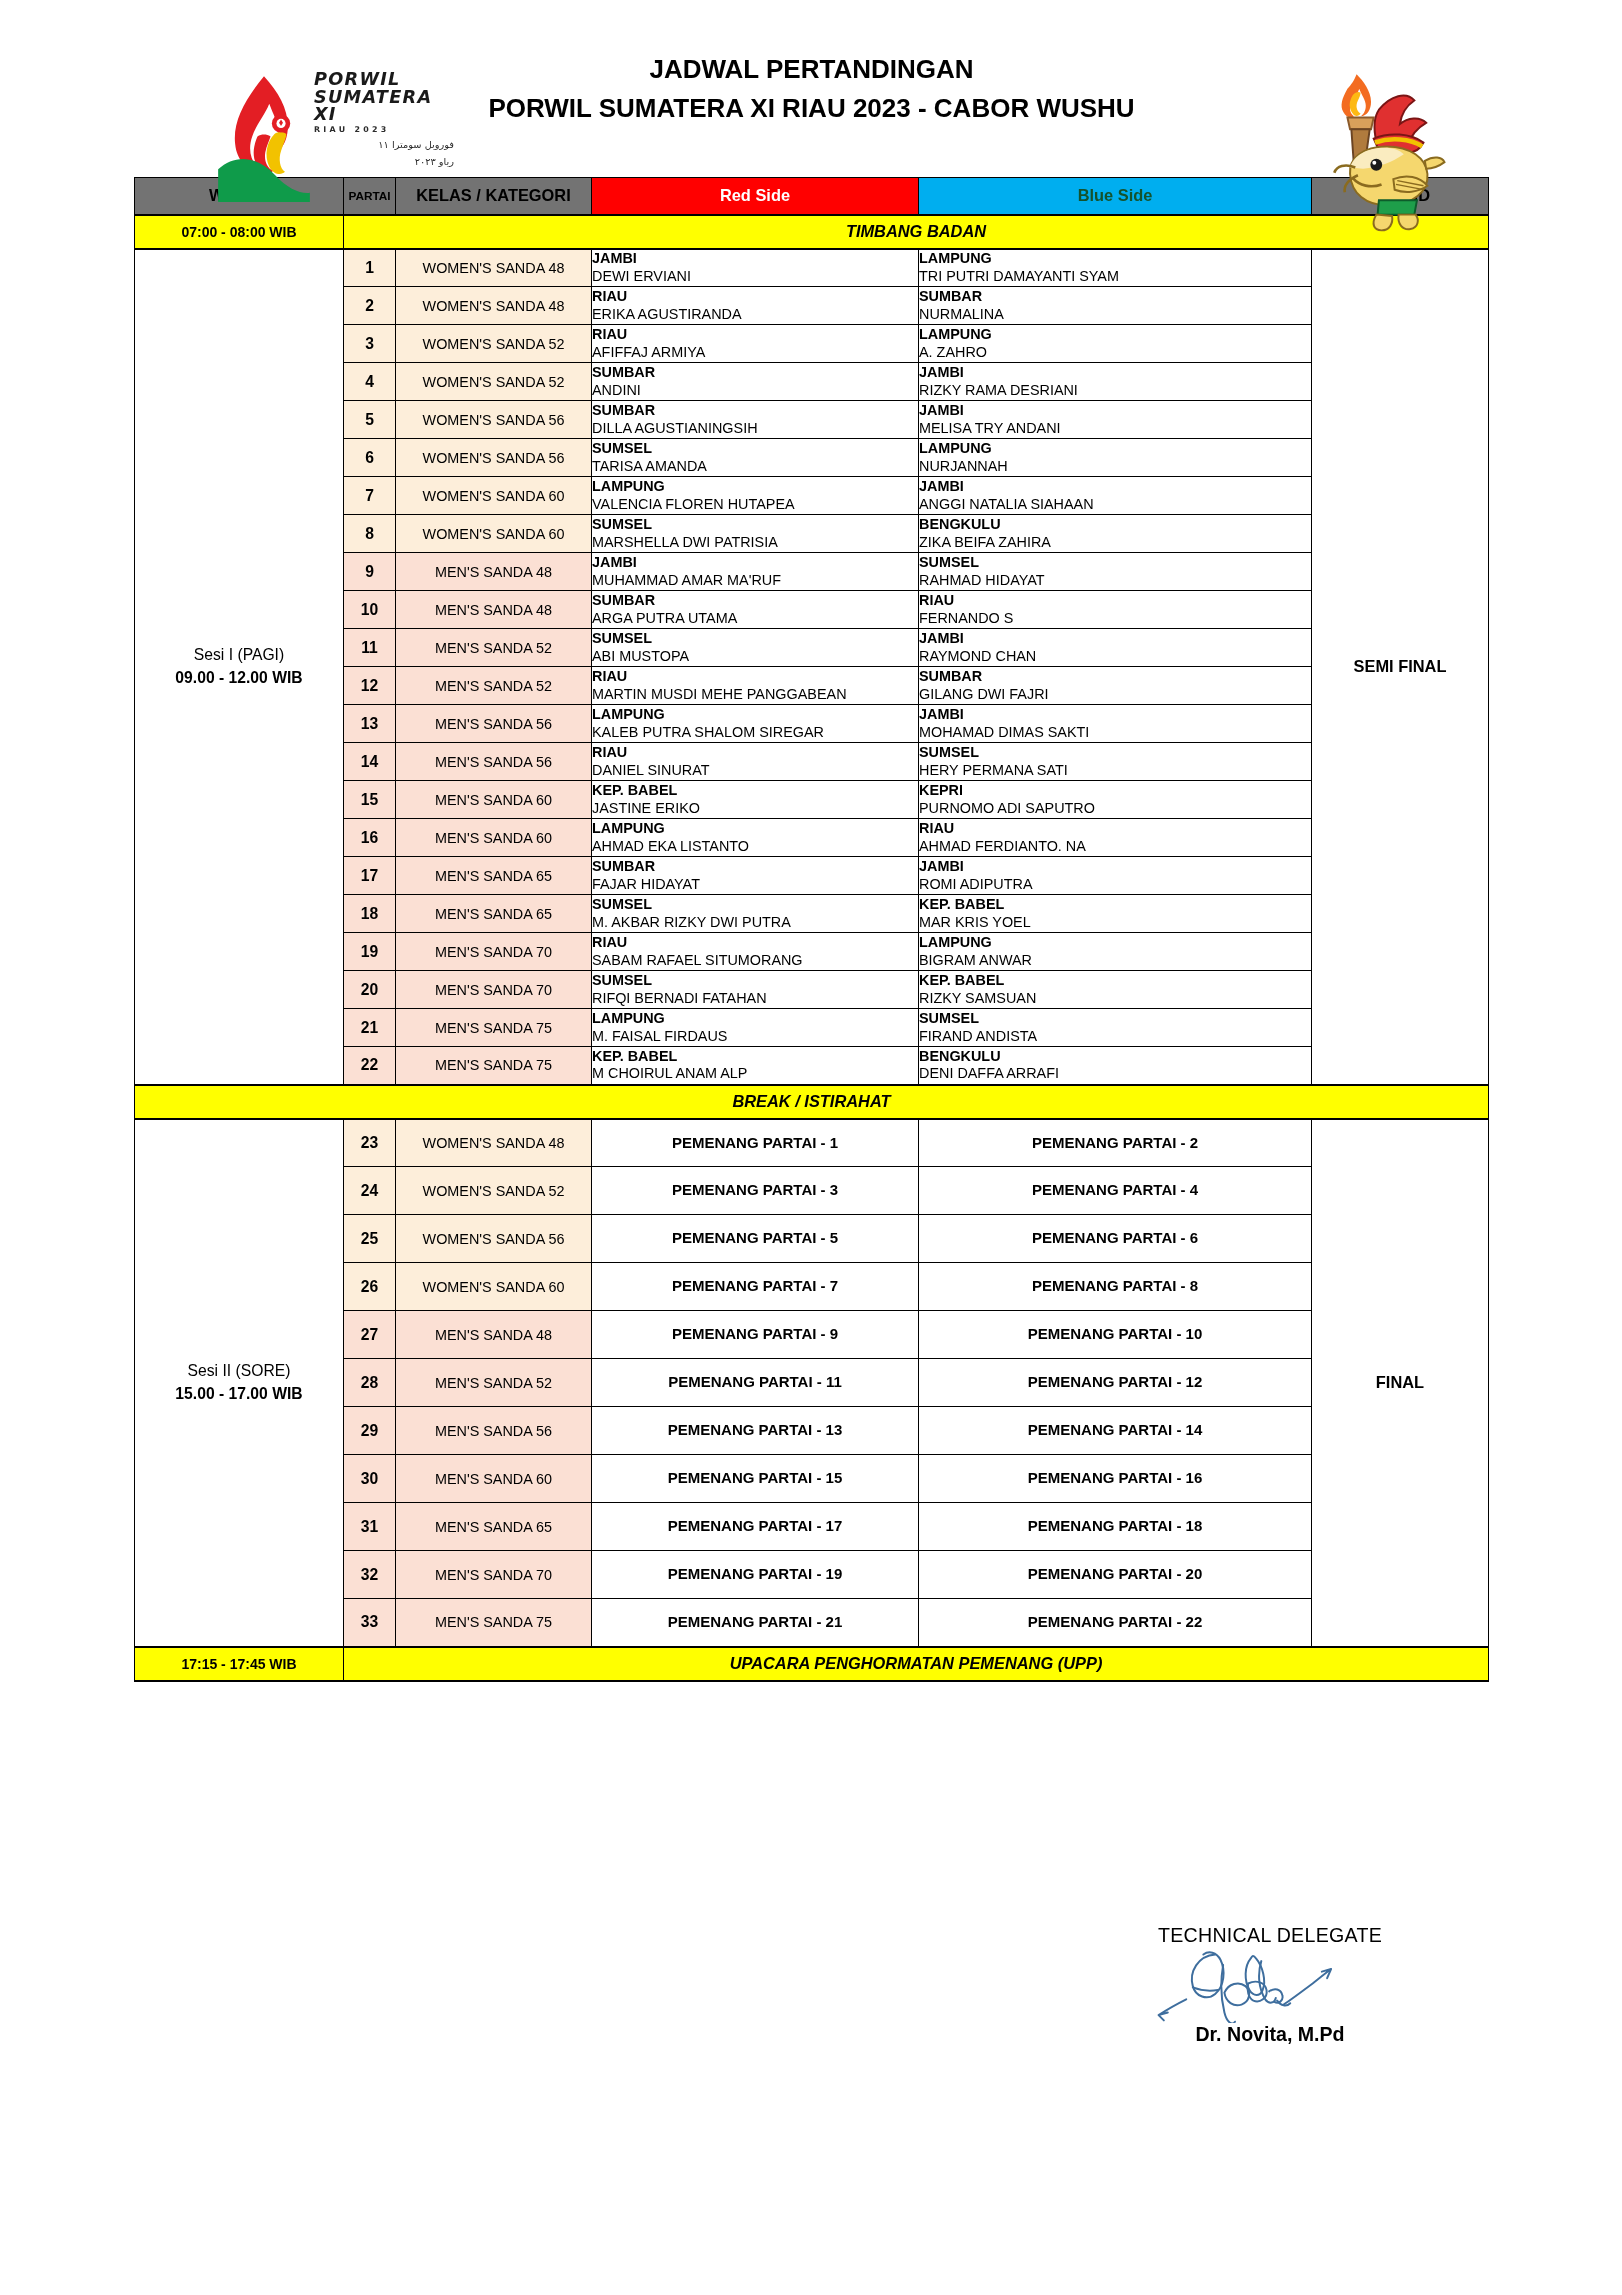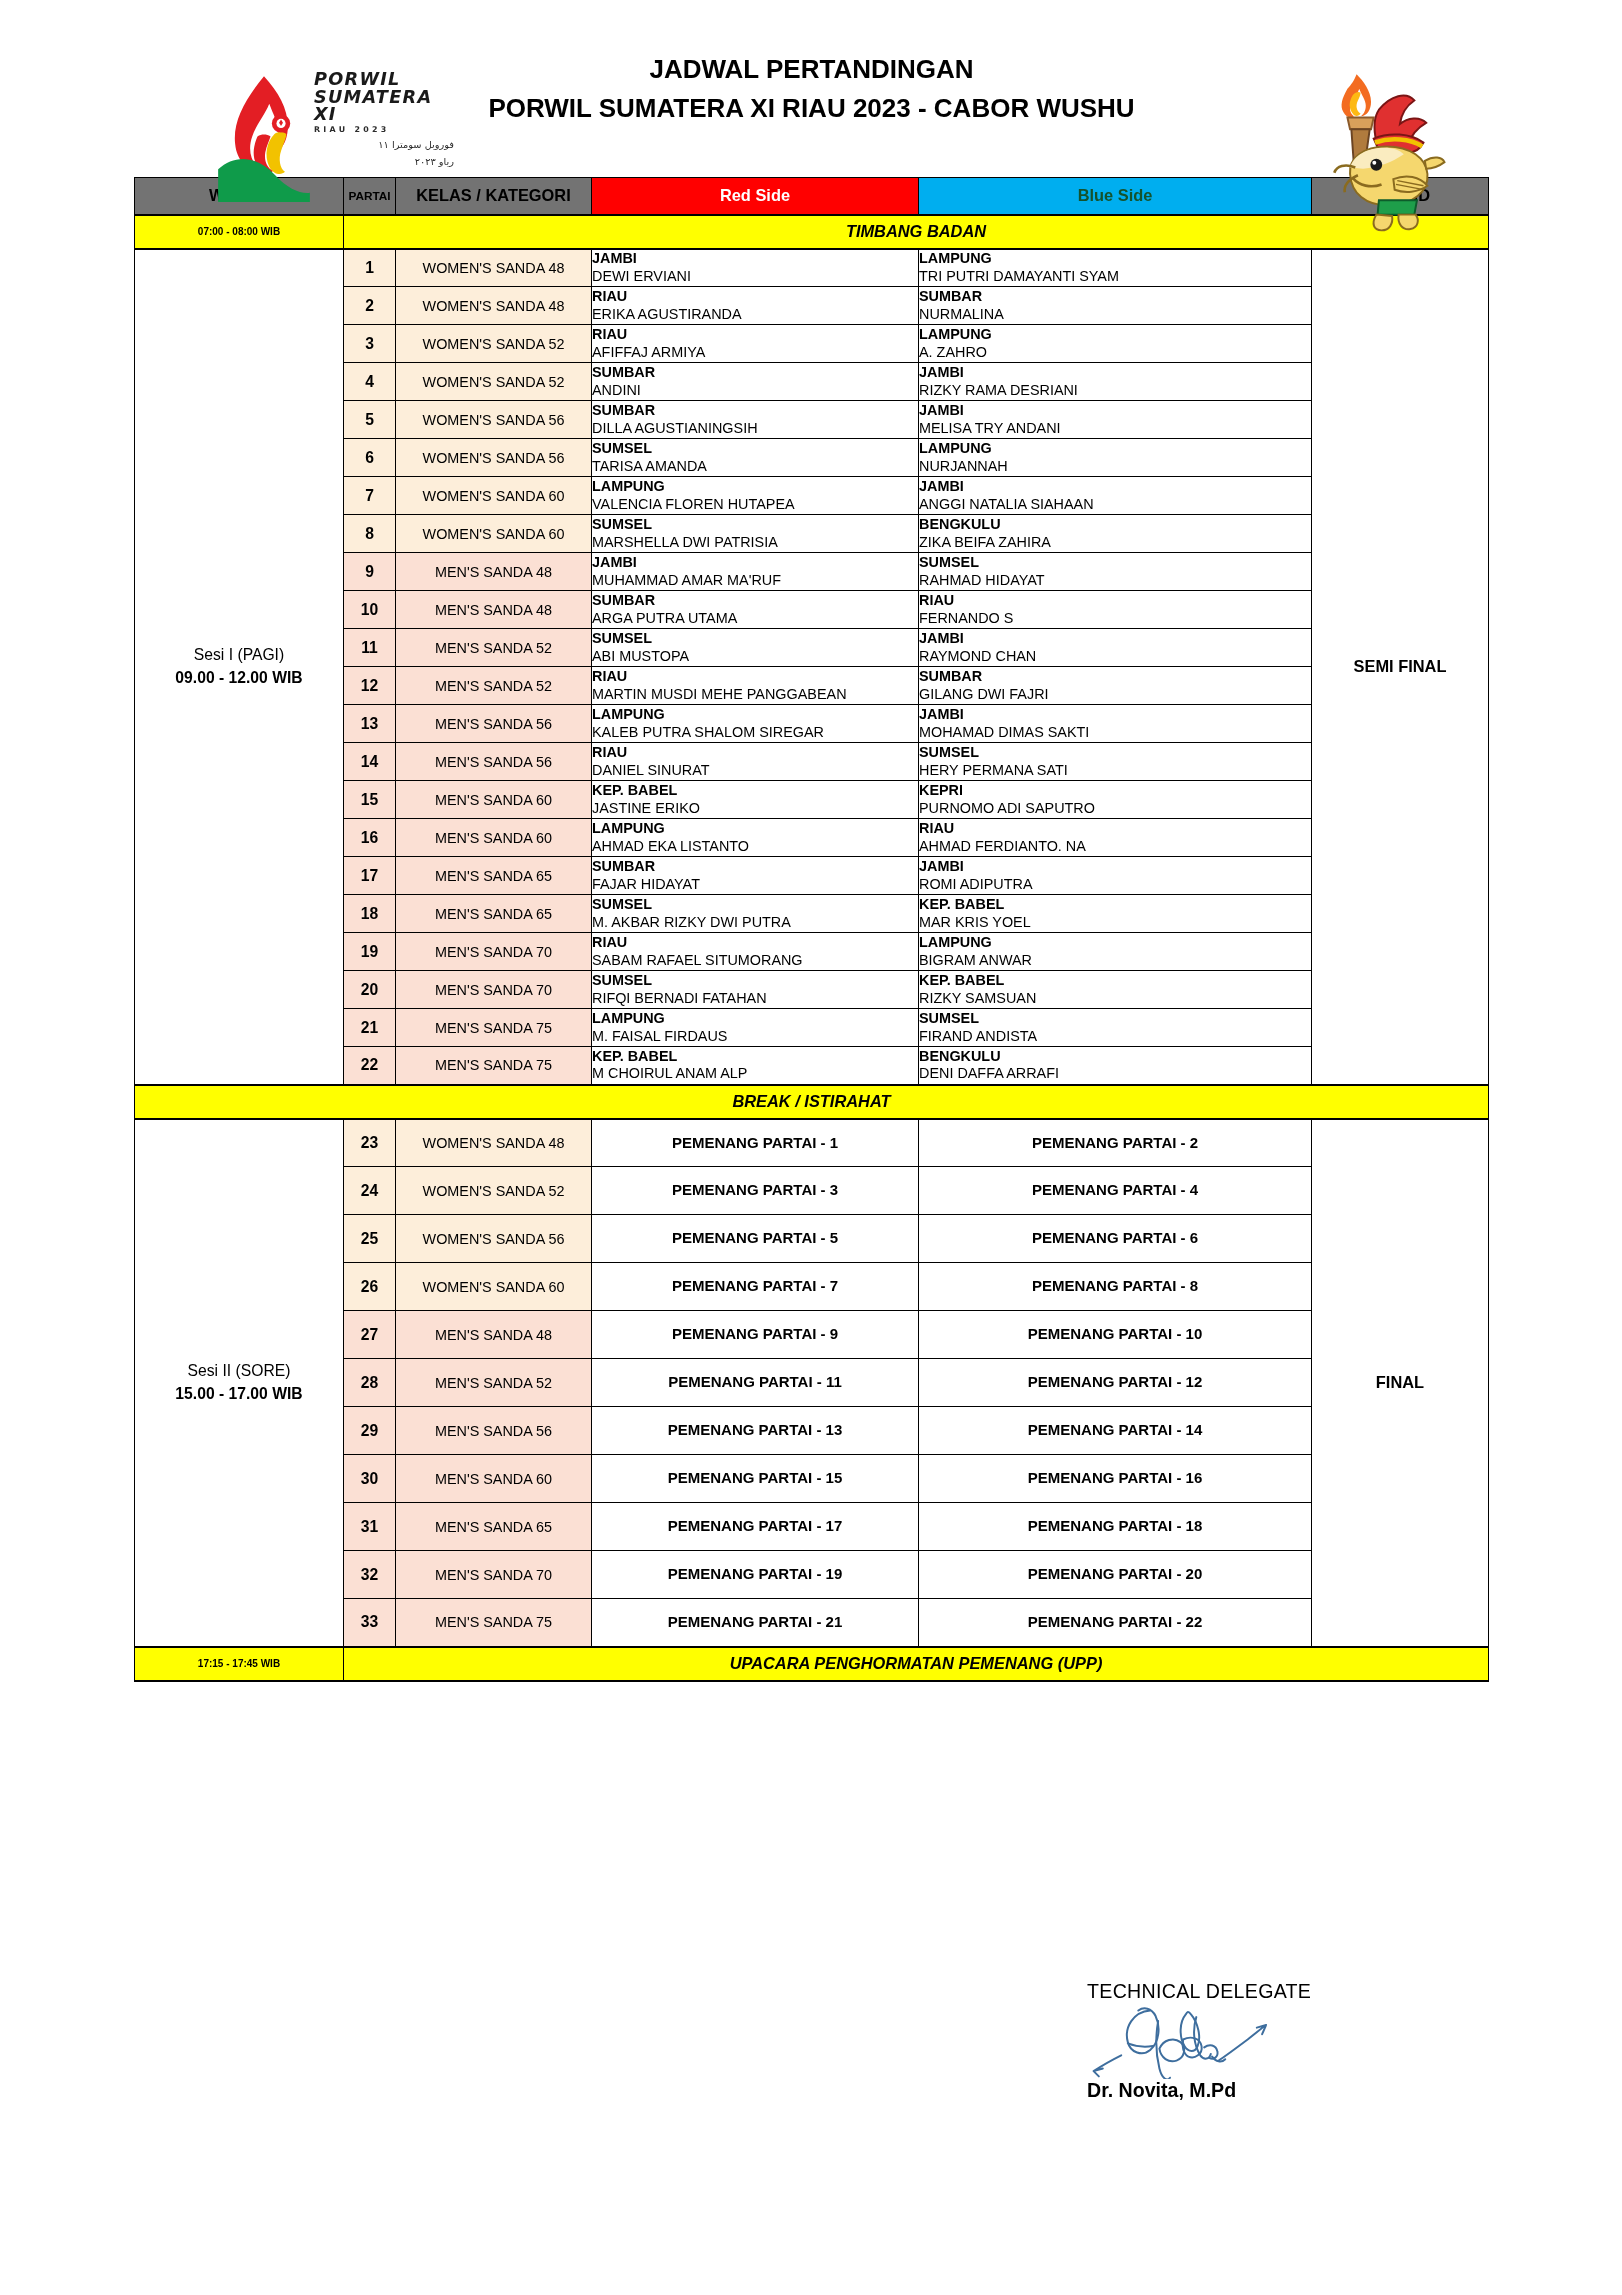--- a/index.html
+++ b/index.html
@@ -93,21 +93,21 @@
     font-weight: 700;
     font-style: italic;
     font-size: 16.4px;
     text-align: center;
     height: 34px;
     border-top: 2.6px solid #000;
     border-bottom: 2.6px solid #000;
   }
   tr.band td.timecell {
     font-style: normal;
-    font-size: 10px;
+    font-size: 14px;
   }
 
   td.num {
     text-align:center; font-weight:700; font-size:15.7px;
   }
   td.kelas {
     text-align:center; font-size:14.4px;
   }
   .w-tint td.num, .w-tint td.kelas { background:#FDEEDA; }
   .m-tint td.num, .m-tint td.kelas { background:#FBE0D4; }
@@ -131,23 +131,23 @@
   td.round {
     text-align:center; font-weight:700; font-size:16.4px;
   }
   tr.match td { height: 38px; }
   tr.final-match td { height: 48px; }
 
   
   .sign {
     position:absolute;
     right: 170px;
-    top: 1980px;
+    top: 1924px;
     width: 366px;
-    text-align:left;
+    text-align:center;
   }
   .sign-title { font-size: 19.6px; letter-spacing: 0.3px; }
   .sign-img { height: 79px; position:relative; margin-top: -2.6px; }
   .sign-name { font-size: 19.6px; font-weight: 700; margin-top: -2.6px; }
 </style>
 </head>
 <body>
 
 <div class="page">
 

